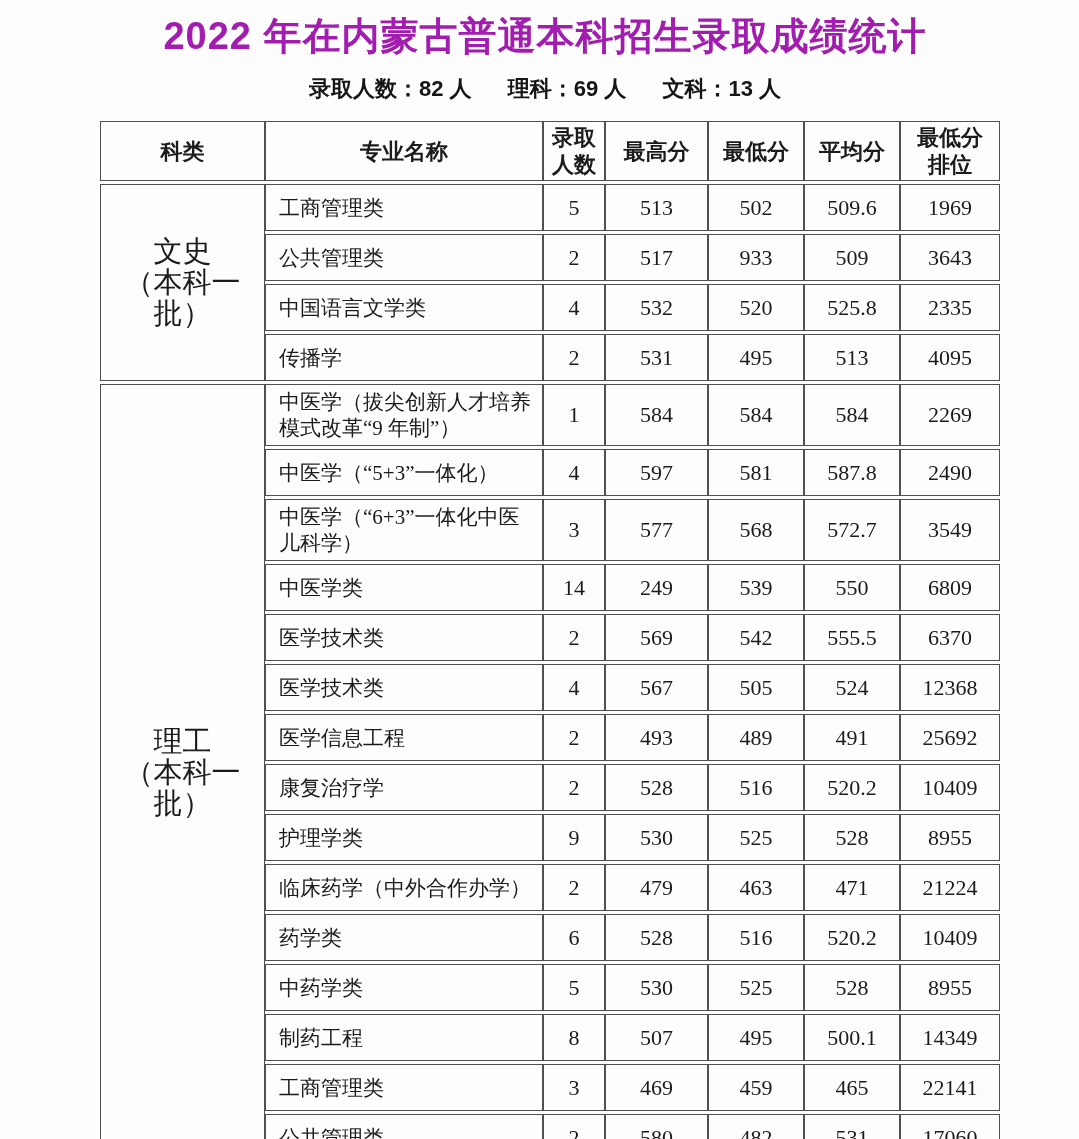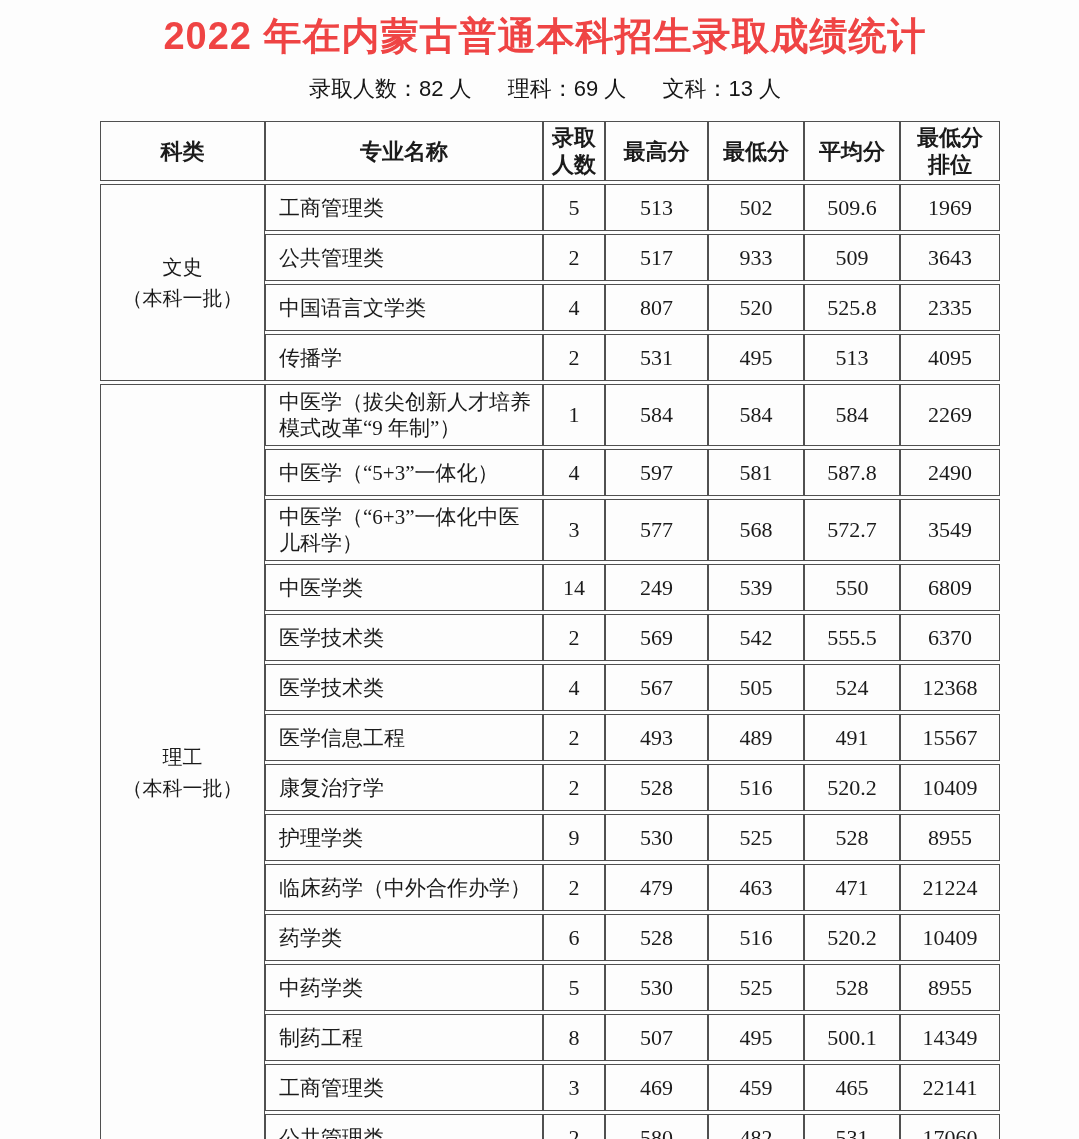--- a/index.html
+++ b/index.html
@@ -19,26 +19,26 @@
     margin: 10px 0 0 95px;
     text-align: center;
   }
   .page-title {
     margin: 0;
     font-family: "Liberation Sans", "DejaVu Sans", sans-serif;
     font-weight: 900;
     font-size: 38px;
     line-height: 52px;
     letter-spacing: 1px;
-    color: #ef4444;
+    color: #a21caf;
   }
   .summary-line {
     margin-top: 12px;
     font-family: "Liberation Sans", "DejaVu Sans", sans-serif;
-    font-weight: 400;
+    font-weight: 700;
     font-size: 22px;
     color: #151515;
     white-space: nowrap;
   }
   .summary-line span {
     display: inline-block;
     margin: 0 15px;
   }
   table.admission-table {
     table-layout: fixed;
@@ -70,21 +70,21 @@
     color: #1b1b1b;
   }
   td {
     height: 37px;
     font-size: 22px;
     color: #1b1b1b;
   }
   td.cat-cell {
     white-space: pre-line;
     line-height: 31px;
-    font-size: 20px;
+    font-size: 29px;
     padding: 2px;
     margin-top: 24px;
   }
   td.col-specialty {
     text-align: left;
     padding: 4px 10px 4px 13px;
     line-height: 26px;
     font-size: 21px;
   }
 </style>
@@ -138,21 +138,21 @@
         <td class="col-specialty">公共管理类</td>
         <td class="col-count">2</td>
         <td class="col-max">517</td>
         <td class="col-min">933</td>
         <td class="col-avg">509</td>
         <td class="col-rank">3643</td>
       </tr>
       <tr class="sec-0">
         <td class="col-specialty">中国语言文学类</td>
         <td class="col-count">4</td>
-        <td class="col-max">807</td>
+        <td class="col-max">532</td>
         <td class="col-min">520</td>
         <td class="col-avg">525.8</td>
         <td class="col-rank">2335</td>
       </tr>
       <tr class="sec-0">
         <td class="col-specialty">传播学</td>
         <td class="col-count">2</td>
         <td class="col-max">531</td>
         <td class="col-min">495</td>
         <td class="col-avg">513</td>
@@ -207,21 +207,21 @@
         <td class="col-min">505</td>
         <td class="col-avg">524</td>
         <td class="col-rank">12368</td>
       </tr>
       <tr class="sec-1">
         <td class="col-specialty">医学信息工程</td>
         <td class="col-count">2</td>
         <td class="col-max">493</td>
         <td class="col-min">489</td>
         <td class="col-avg">491</td>
-        <td class="col-rank">15567</td>
+        <td class="col-rank">25692</td>
       </tr>
       <tr class="sec-1">
         <td class="col-specialty">康复治疗学</td>
         <td class="col-count">2</td>
         <td class="col-max">528</td>
         <td class="col-min">516</td>
         <td class="col-avg">520.2</td>
         <td class="col-rank">10409</td>
       </tr>
       <tr class="sec-1">

